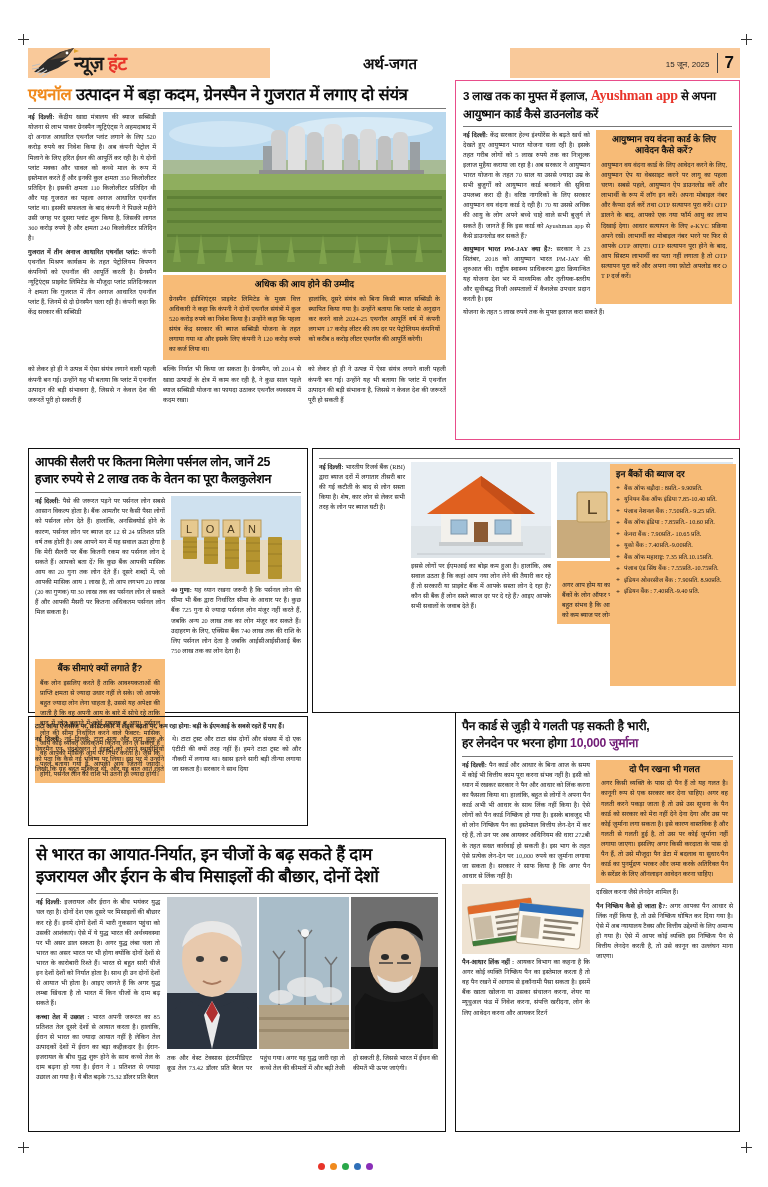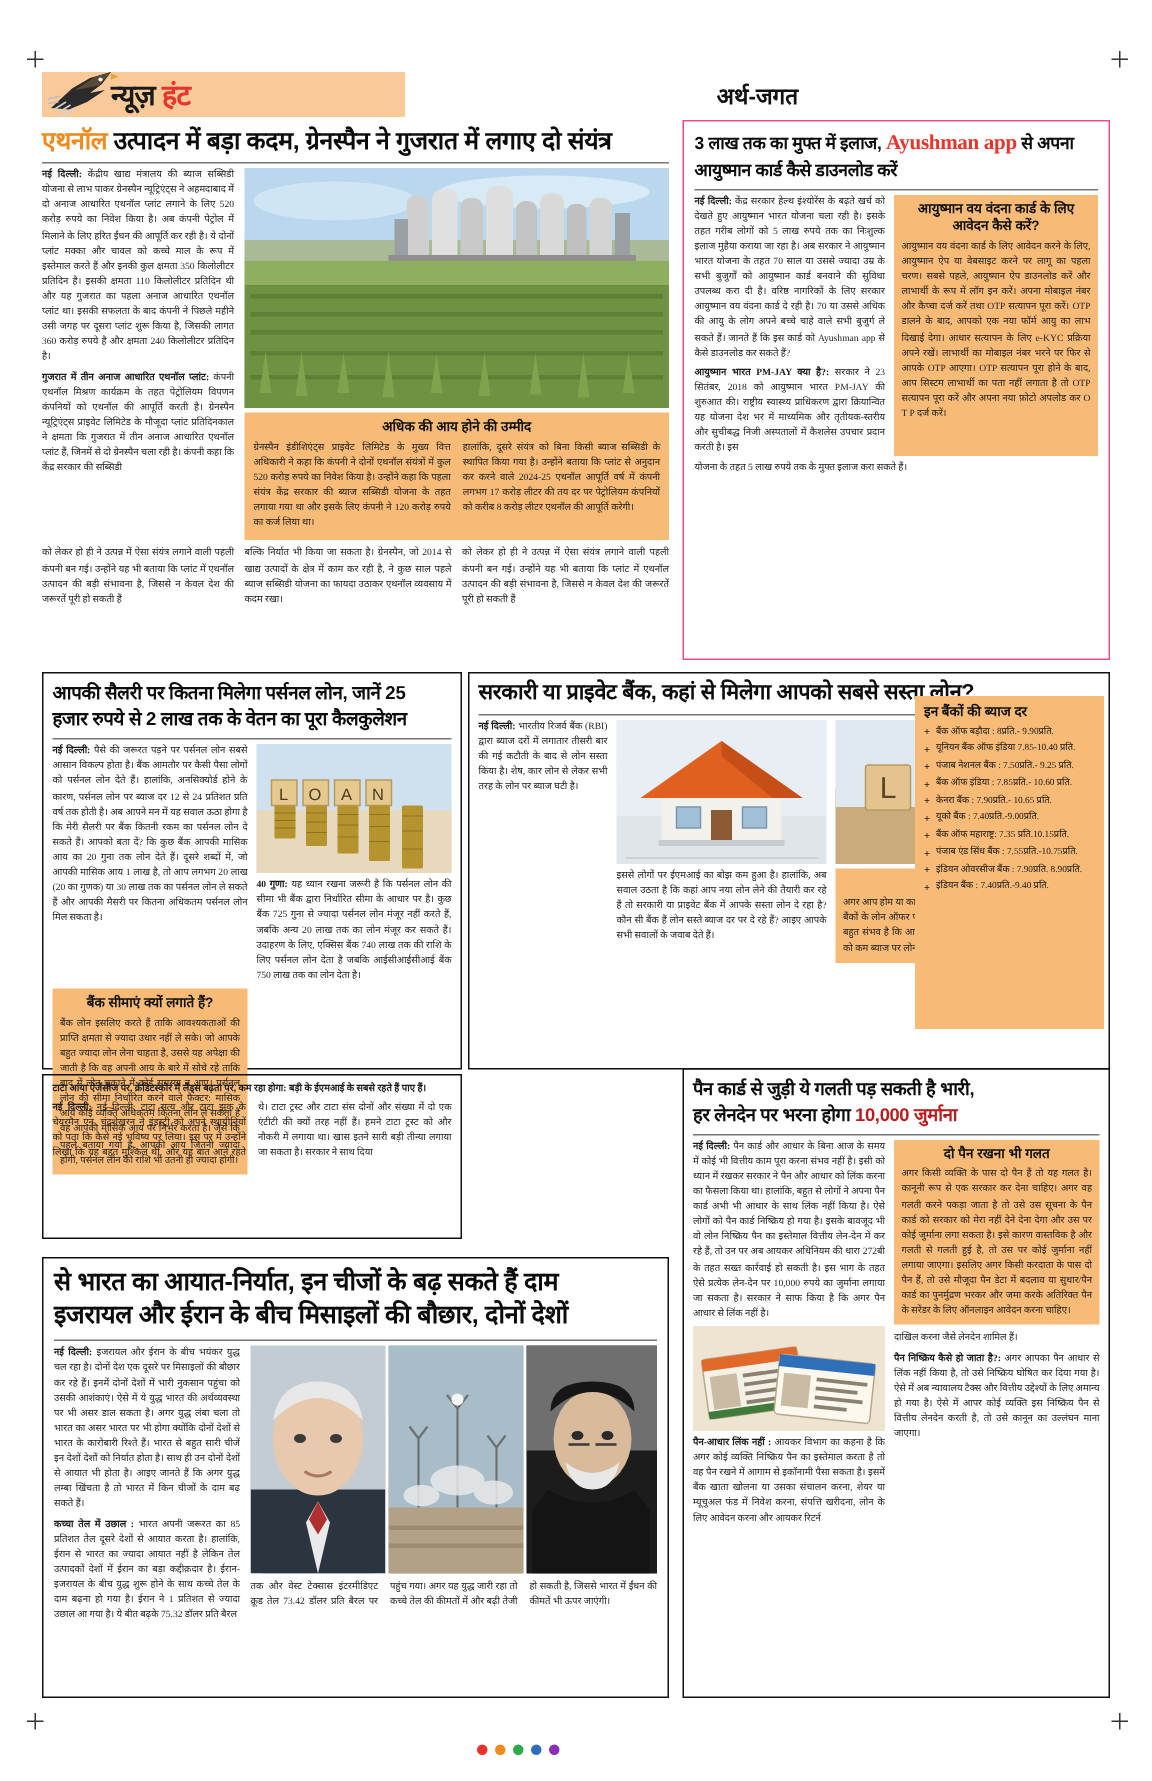--- a/index.html
+++ b/index.html
@@ -62,21 +62,21 @@
     font-size:17px; color:#111;
   }
 
   
   .block { position:absolute; }
   .hl {
     font-family:"Liberation Sans", sans-serif; font-weight:700;
     color:#0c0c0c; line-height:1.22; letter-spacing:-0.2px;
   }
   .hl .amber { color:#f08a1d;margin-top:13px; }
-  .hl .red   { color:#b91c1c; }
+  .hl .red   { color:#701a75; }
   .hl .serifred { color:#e8342a; font-family:"Liberation Serif", serif; }
   .body-txt {
     font-size:6.4px; line-height:1.58; text-align:justify; color:#1c1c1c;
     font-family:"Liberation Serif", serif;
   }
   .body-txt b.dl { font-weight:700; }
   .cols2 { column-count:2; column-gap:8px; }
   .cols3 { column-count:3; column-gap:8px; }
   .thin-rule { border-top:0.7px solid #777; }
 
@@ -144,20 +144,24 @@
         <path d="M6 31 L14 26 M9 33 L17 28 M12 35 L20 30" stroke="#cfcfcf" stroke-width="1.1" fill="none"></path>
         <path d="M2 24 L10 22 M2 27 L9 26" stroke="#bdbdbd" stroke-width="1" fill="none"></path>
       </svg>
       <div class="mh-brand">
         <span>न्यूज़</span>
         <span class="hot">हंट</span>
       </div>
     </div>
     <div class="mh-mid">
       <span class="mh-section">अर्थ-जगत</span>
+    </div>
+    <div class="mh-right">
+      <span class="mh-date">15 जून, 2025</span>
+      <span class="mh-pageno">7</span>
     </div>
   </div>
 
   <div class="block" style="left:28px; top:84px; width:418px;">
     <div class="hl" style="font-size:16.5px; margin-bottom:4px;">
       <span class="amber">एथनॉल</span>
       <span>उत्पादन में बड़ा कदम, ग्रेनस्पैन ने गुजरात में लगाए दो संयंत्र</span>
     </div>
     <div class="thin-rule" style="margin-bottom:3px;"></div>
 
@@ -302,21 +306,20 @@
   </div>
 
   <div class="block blackborder" style="left:28px; top:716px; width:280px; height:110px; padding:4px 6px;">
     <div class="body-txt" style="font-weight:700; text-align:left; margin-bottom:3px;">टाटा आया ऐजेंसीज पर, क्रेडिटस्कोर में लैंड्स बढ़ता पर, कम रहा होगा: बड़ी के ईएमआई के सबसे रहते हैं पाए हैं।</div>
     <div class="cols2">
       <p class="body-txt"><b class="dl">नई दिल्ली:</b> <span>नई दिल्ली: टाटा सत्य और टाटा झुक के चेयरमैन एन. चंद्रशेखरन ने इंडस्ट्री को अपने स्थायीनियों को पता कि कैसे नई भविष्य पर लिया। इस पर में उन्होंने लिखा कि यह बहुत मुश्किल थी, और यह बात आने रहते थे। टाटा ट्रस्ट और टाटा संस दोनों और संख्या में दो एक एंटीटी की क्यों तरह नहीं हैं। हमने टाटा ट्रस्ट को और नौकरी में लगाया था। खास इतने सारी बड़ी तीन्या लगाया जा सकता है। सरकार ने साथ दिया</span></p>
     </div>
   </div>
 
   <div class="block blackborder" style="left:312px; top:448px; width:428px; height:265px; padding:5px 6px;">
-    <div class="hl" style="font-size:14.4px;">सरकारी या प्राइवेट बैंक, कहां से मिलेगा आपको सबसे सस्ता लोन?</div>
     <div class="thin-rule" style="margin:4px 0 3px;"></div>
     <div style="display:flex; gap:6px;">
       <div style="width:88px;">
         <p class="body-txt"><b class="dl">नई दिल्ली:</b> <span>भारतीय रिजर्व बैंक (RBI) द्वारा ब्याज दरों में लगातार तीसरी बार की गई कटौती के बाद से लोन सस्ता किया है। शेष, कार लोन से लेकर सभी तरह के लोन पर ब्याज घटी है।</span></p>
       </div>
       <div style="width:140px;">
         <div class="photo ph-house" style="position:relative; width:140px; height:96px;">
           <svg viewBox="0 0 140 96" style="width:100%;height:100%;display:block">
             <rect width="140" height="96" fill="#e8eef3"></rect>
             <rect y="64" width="140" height="32" fill="#dfe5e9"></rect>

